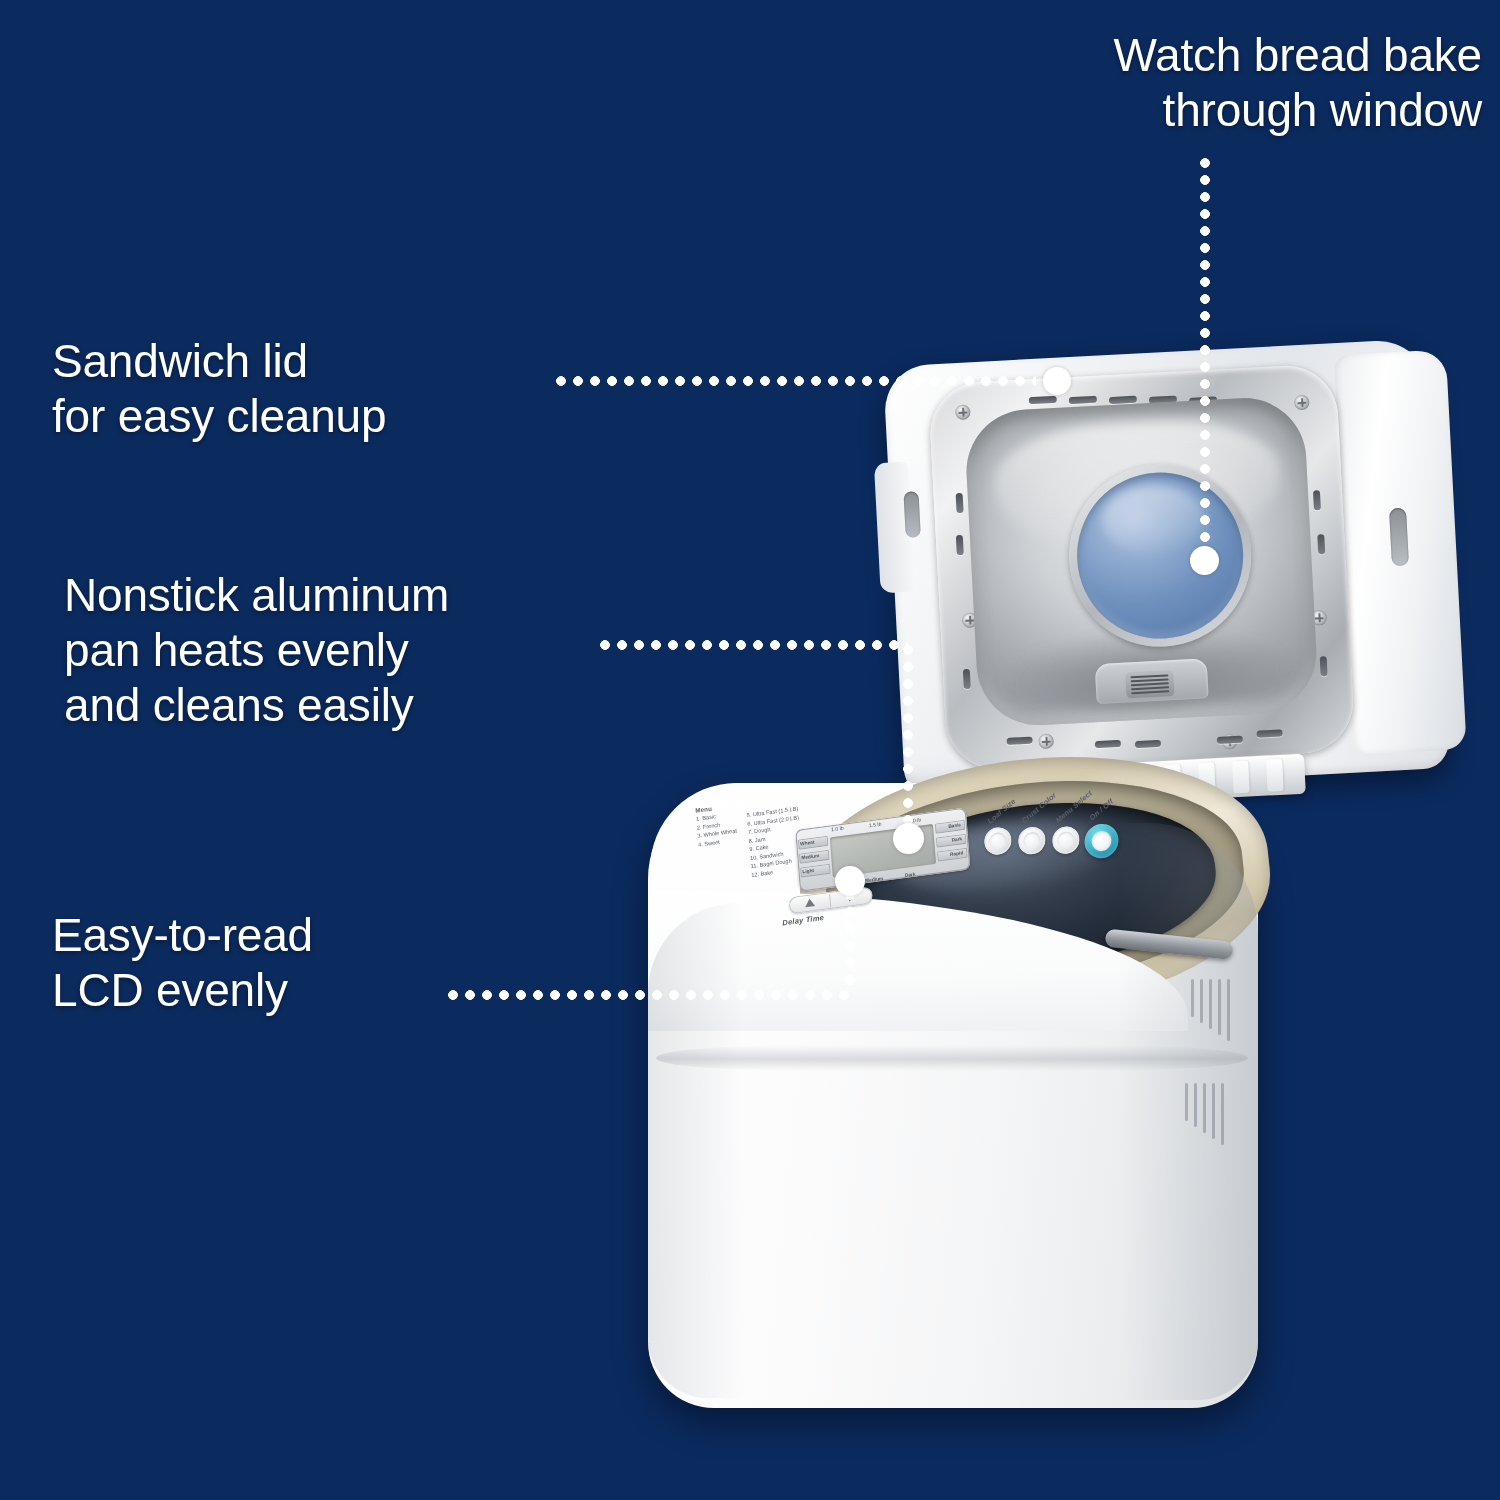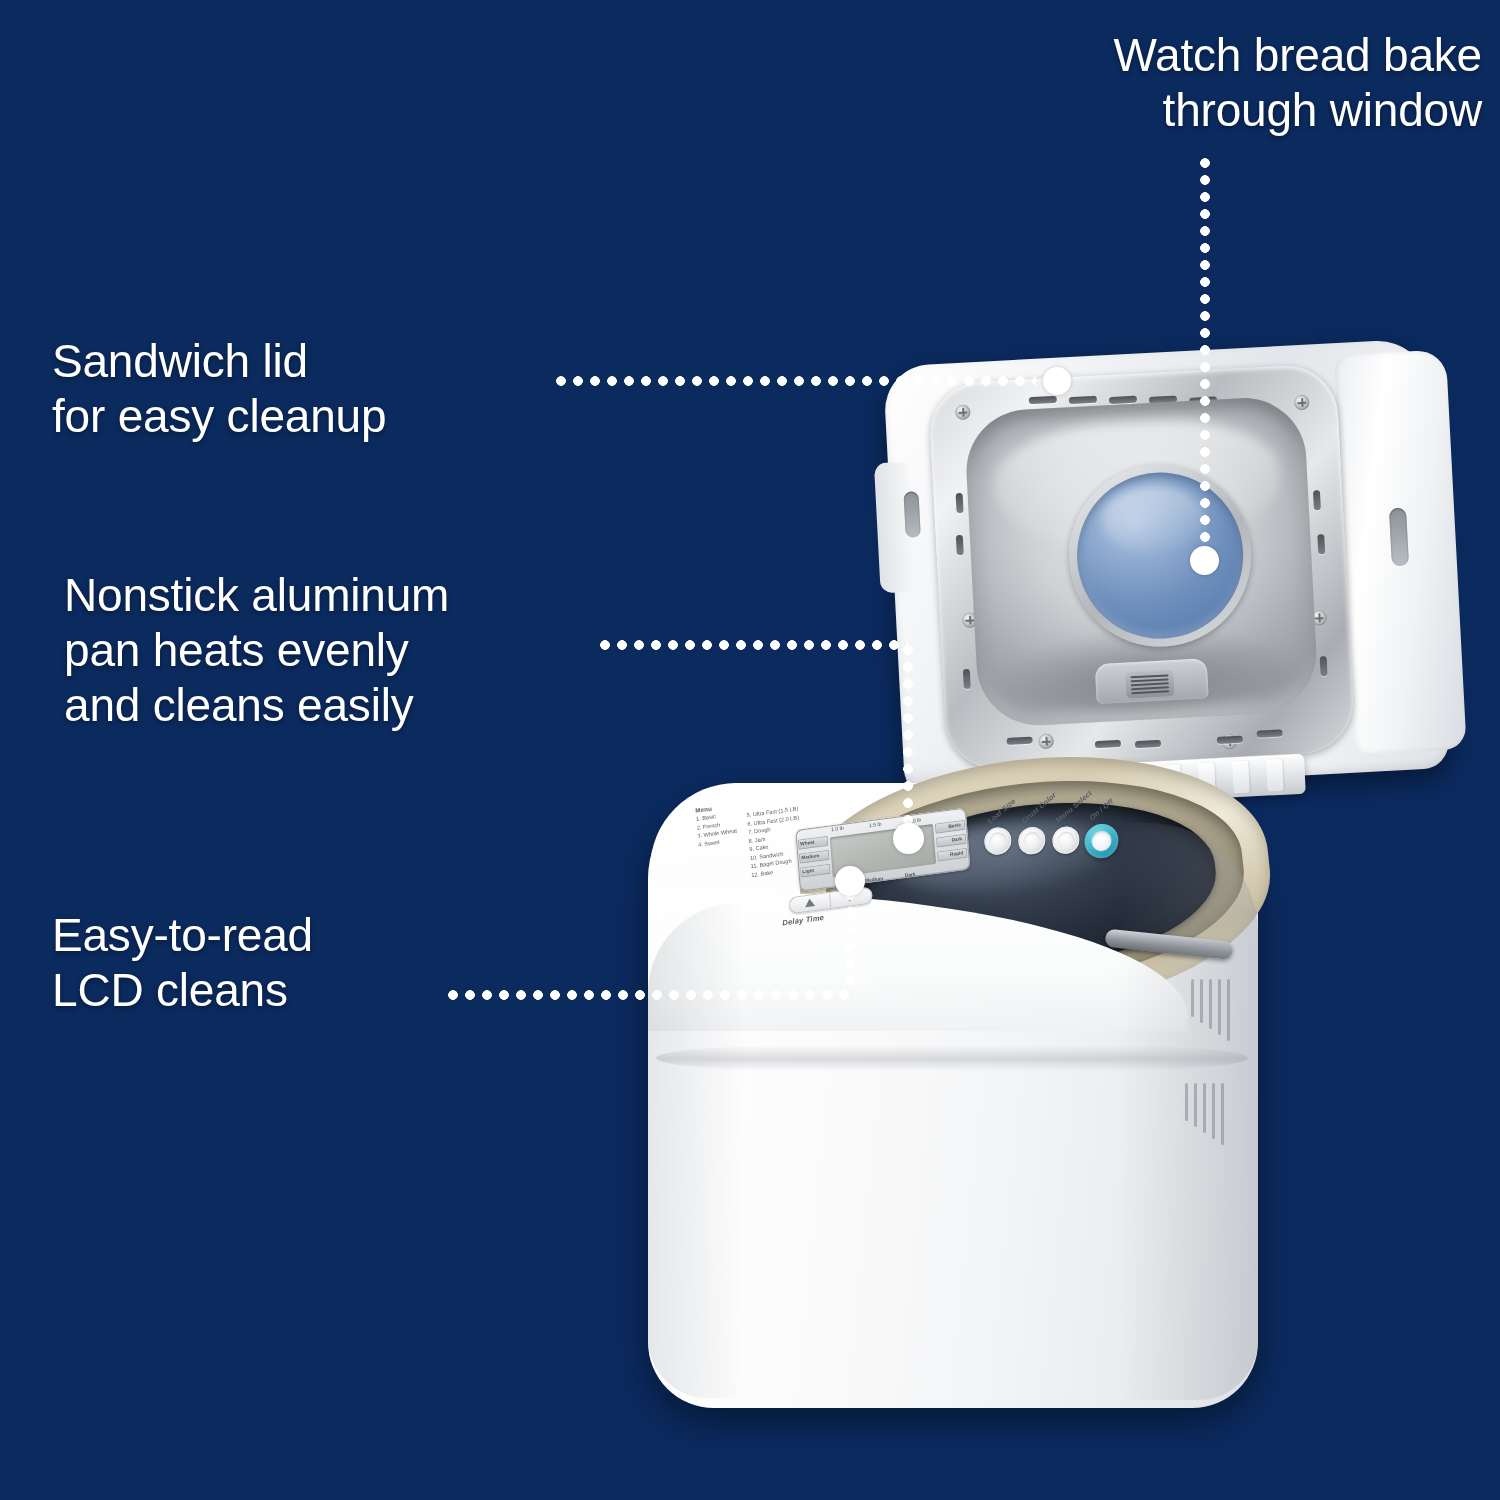--- a/index.html
+++ b/index.html
@@ -677,15 +677,15 @@
 through window</div>
 
   <div class="callout" id="callout-lid">Sandwich lid
 for easy cleanup</div>
 
   <div class="callout" id="callout-pan">Nonstick aluminum
 pan heats evenly
 and cleans easily</div>
 
   <div class="callout" id="callout-lcd">Easy-to-read
-LCD cleans</div>
+LCD evenly</div>
 
 </div>
 
 </body></html>

